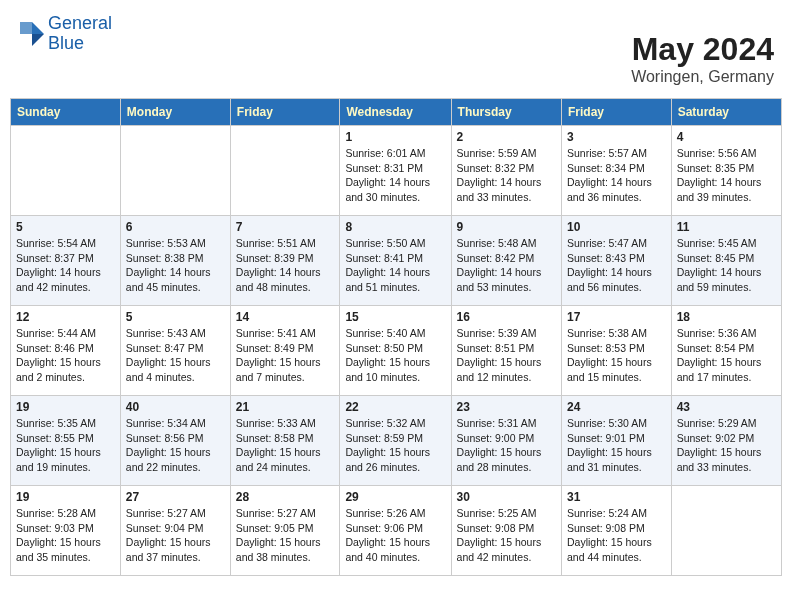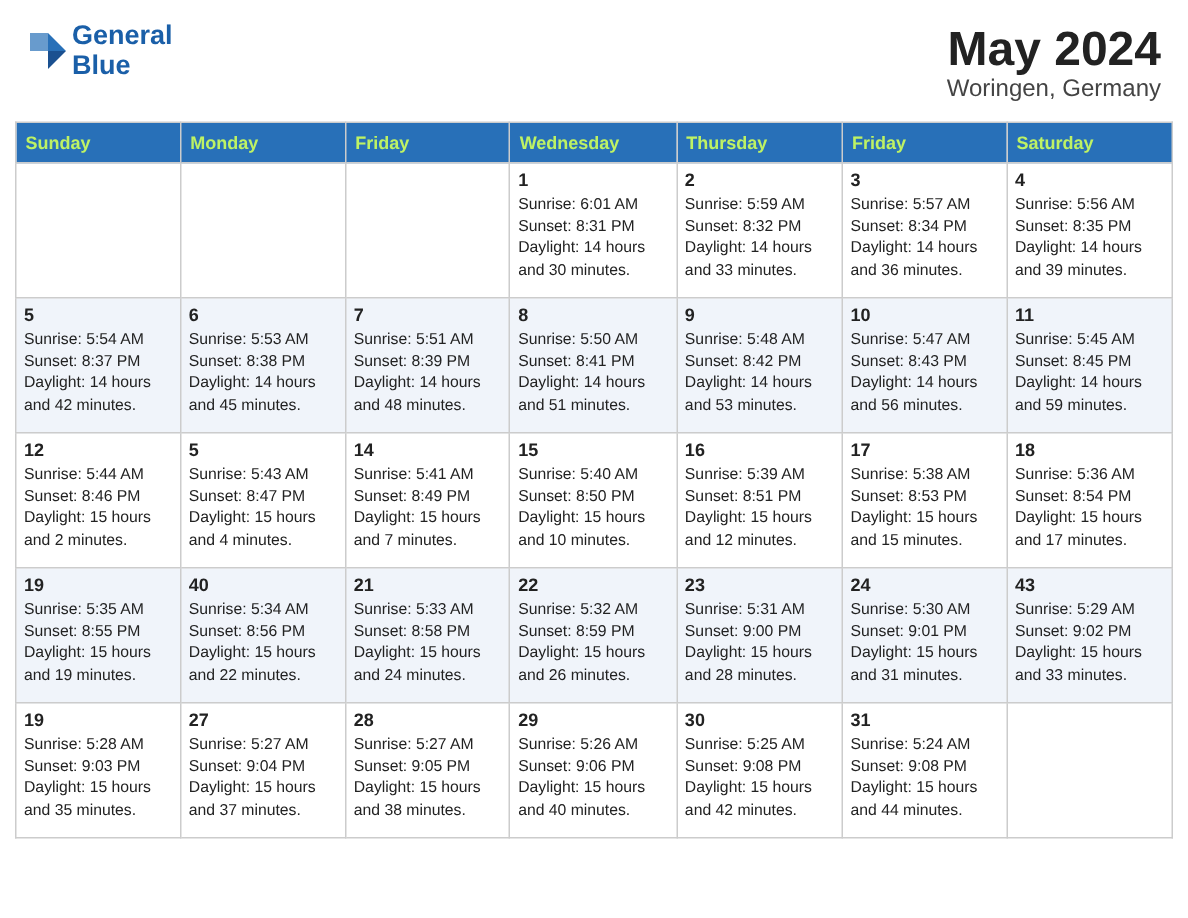--- a/index.html
+++ b/index.html
@@ -16,49 +16,50 @@
       align-items: flex-start;
       margin-bottom: 8px;
       padding: 4px 8px;
     }
     .logo {
       display: flex;
       align-items: center;
     }
     .logo-text {
       font-size: 18px;
-      font-weight: bold;
+      font-weight: normal;
       color: #1a5fa8;
       line-height: 1.1;
     }
     .logo-icon {
       width: 28px;
       height: 28px;
       margin-right: 2px;
     }
     .title-block {
       text-align: right;
+      margin-top: 17px;
     }
     .main-title {
       font-size: 32px;
       font-weight: bold;
       color: #222;
     }
     .subtitle {
       font-size: 16px;
       color: #444;
     }
     .calendar {
       width: 100%;
       border-collapse: collapse;
       font-size: 11px;
     }
     .calendar thead th {
       background: #2870b8;
-      color: #bef264;
+      color: #fef9c3;
       text-align: left;
       padding: 6px 6px;
       font-size: 12px;
       border: 1px solid #ccc;
       margin-left: 25px;
     }
     .calendar tbody td {
       border: 1px solid #ccc;
       vertical-align: top;
       padding: 4px 5px;

